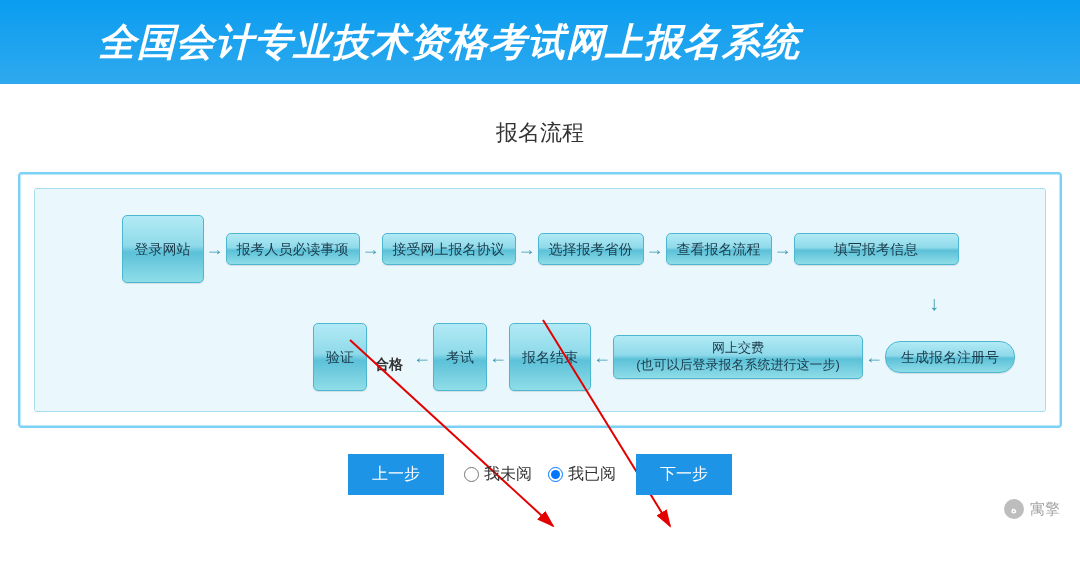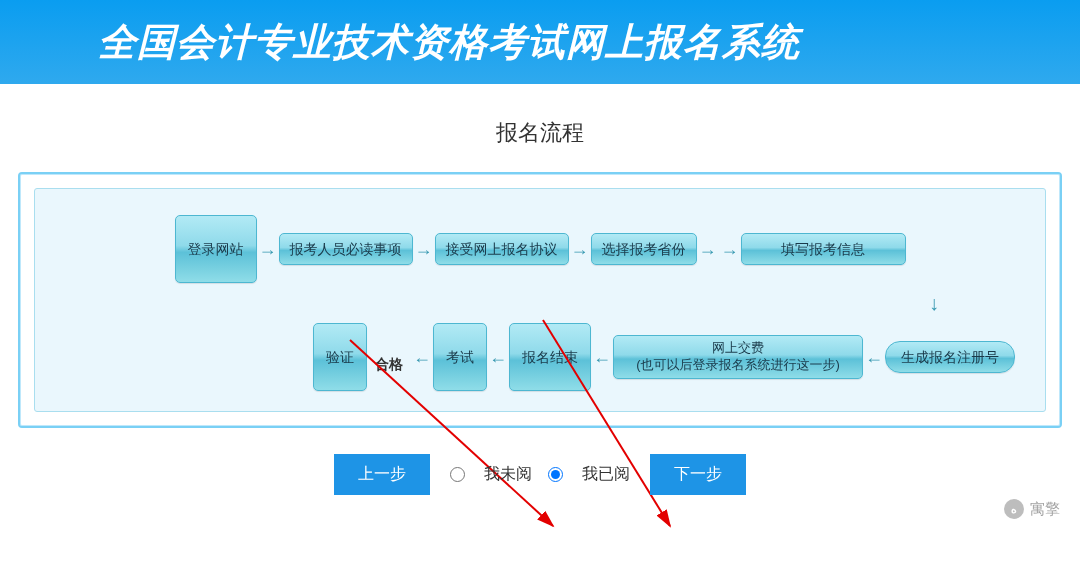--- a/index.html
+++ b/index.html
@@ -120,21 +120,21 @@
       min-width: 96px;
     }
     .radio-group {
       display: flex;
       align-items: center;
       gap: 16px;
     }
     .radio-item {
       display: flex;
       align-items: center;
-      gap: 19px;
+      gap: 5px;
       font-size: 16px;
       color: #333;
       justify-content: center;
     }
     .radio-item input { width: 15px; height: 15px; }
     .red-arrows {
       position: absolute;
       top: 230px;
       left: 0;
       pointer-events: none;
@@ -179,20 +179,21 @@
 
     <div class="flow-row">
       <div class="step-box small">登录网站</div>
       <span class="arrow">→</span>
       <div class="step-box">报考人员必读事项</div>
       <span class="arrow">→</span>
       <div class="step-box">接受网上报名协议</div>
       <span class="arrow">→</span>
       <div class="step-box">选择报考省份</div>
       <span class="arrow">→</span>
+      <div class="step-box">查看报名流程</div>
       <span class="arrow">→</span>
       <div class="step-box wide">填写报考信息</div>
     </div>
 
     <div class="arrow-down-wrap">
       <span class="arrow-down">↓</span>
     </div>
 
     <div class="flow-row2">
       <div class="step-box small">验证</div>

